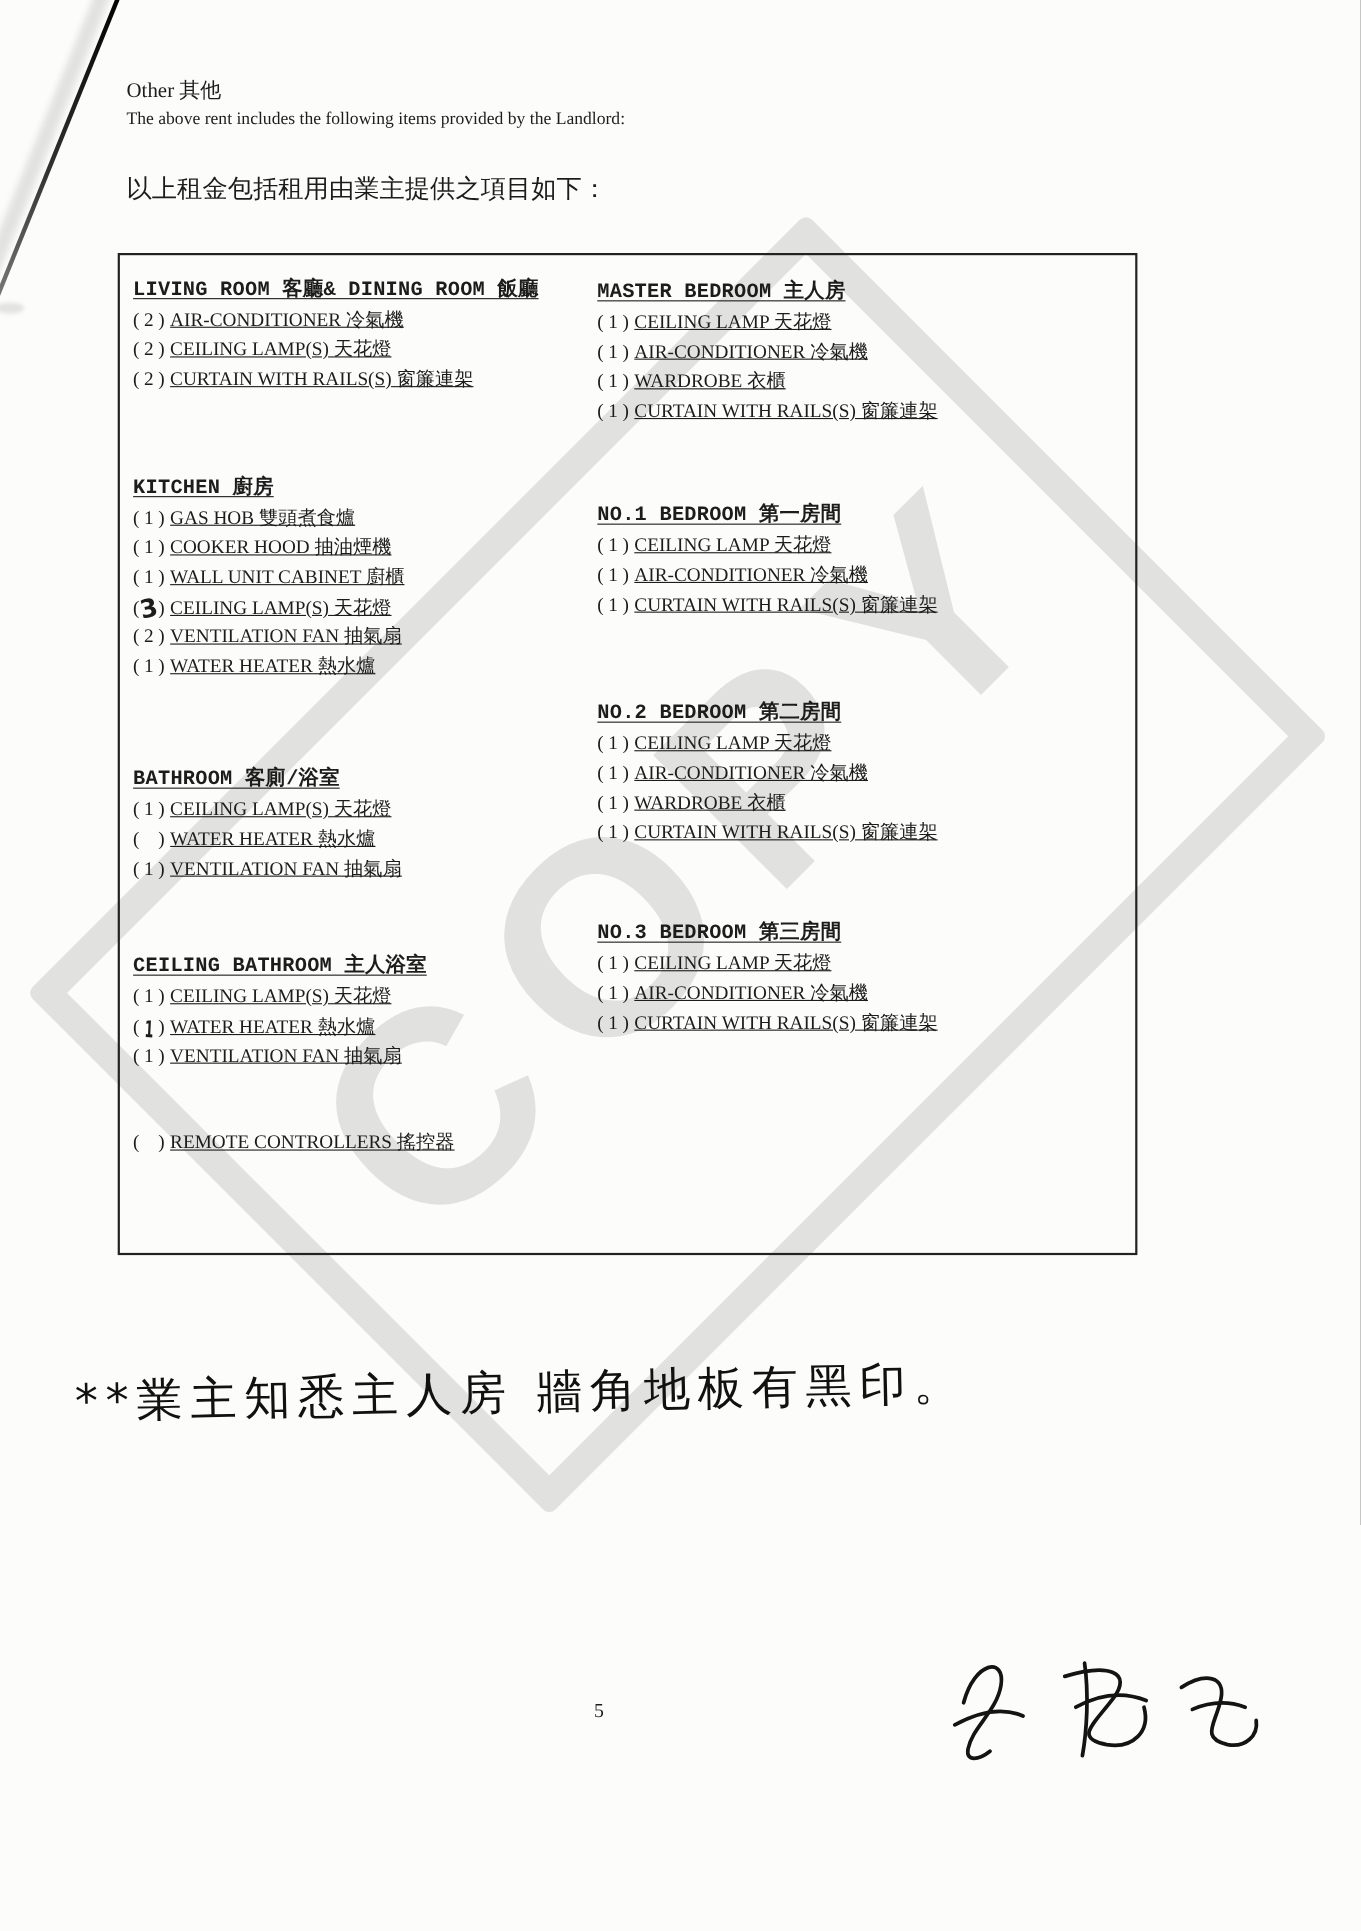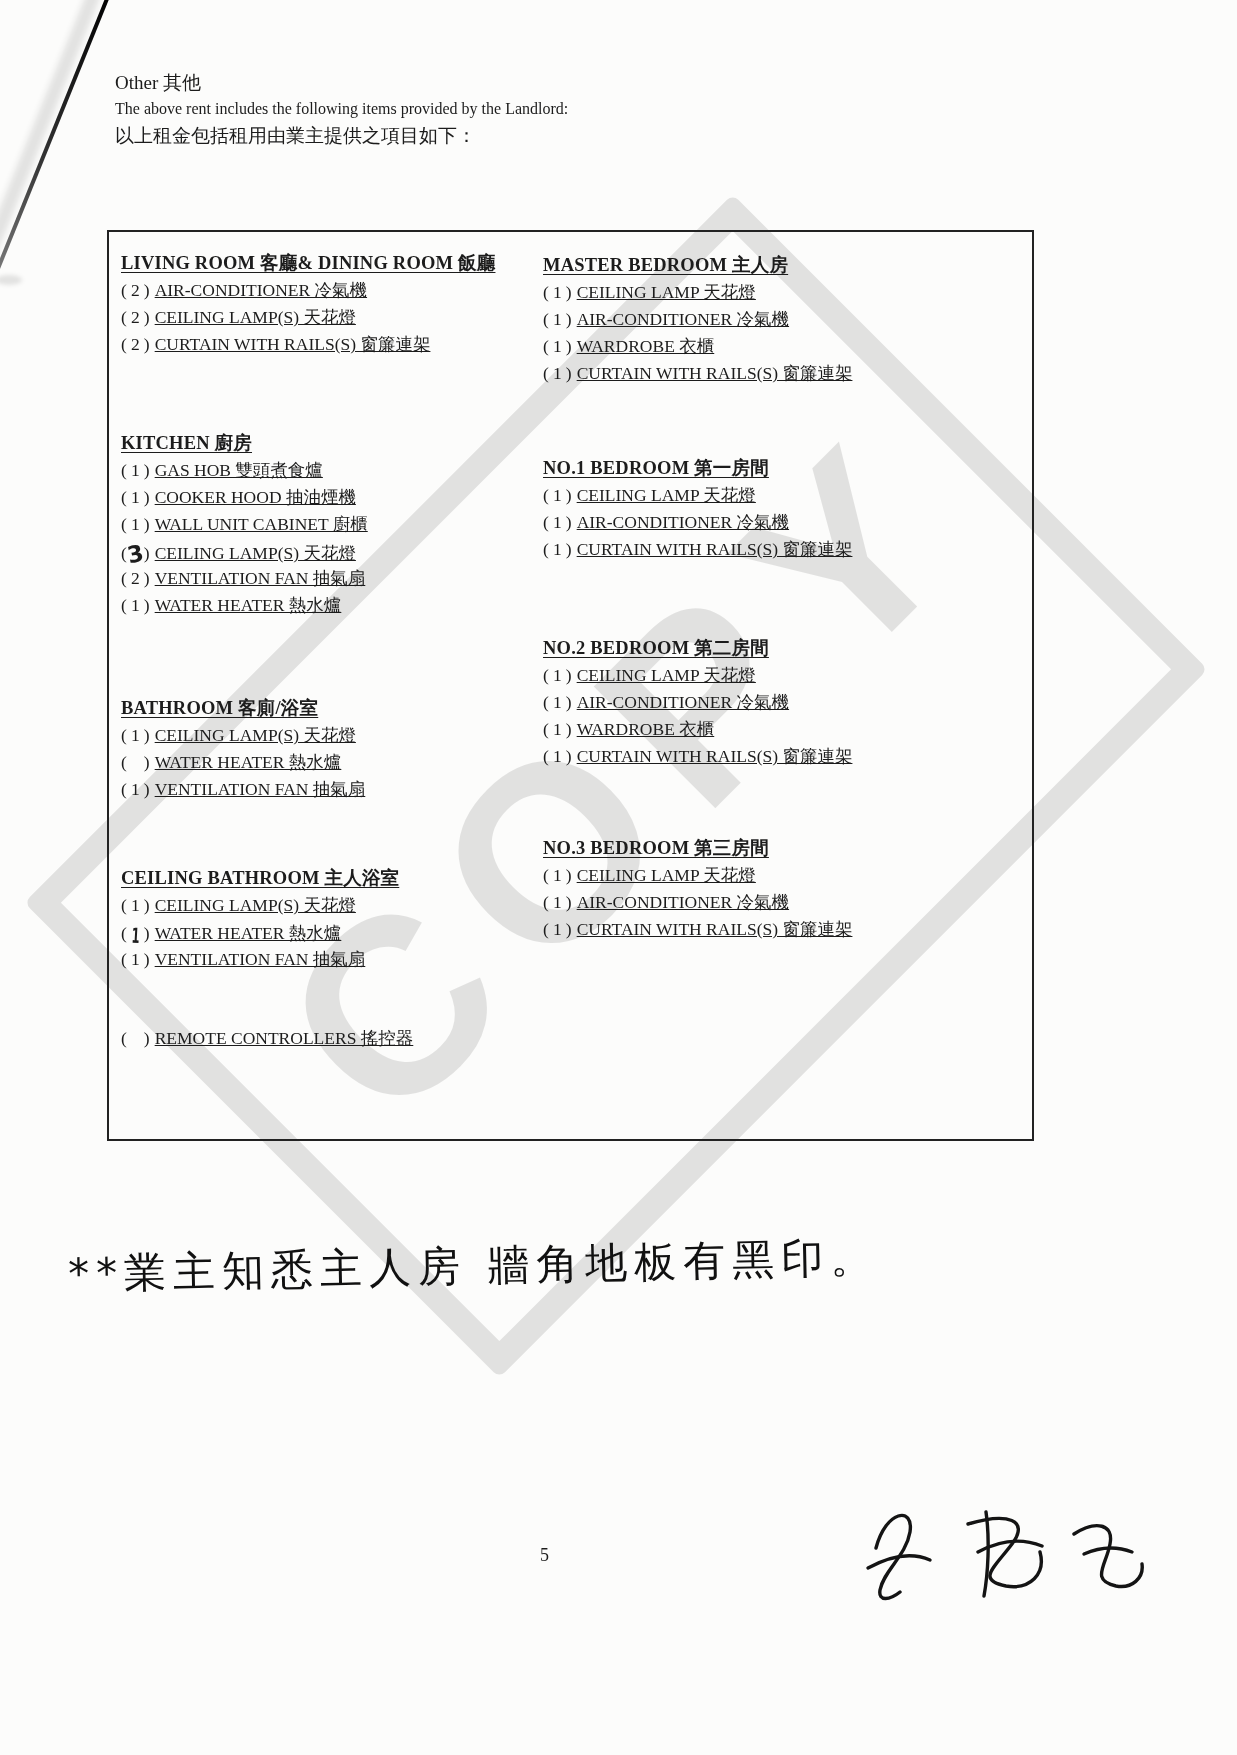--- a/index.html
+++ b/index.html
@@ -37,34 +37,35 @@
   }
   .watermark span{
     font-family:"Liberation Sans", sans-serif;
     font-size:250px;font-weight:bold;letter-spacing:34px;
     color:rgba(0,0,0,0.105);line-height:1;padding-left:34px;
   }
   
   .hdr{position:absolute;left:115px;top:70px;z-index:1;}
   .hdr .t1{font-size:19px;line-height:26px;}
   .hdr .t2{font-size:16px;line-height:26px;}
-  .hdr .t3{font-size:19px;line-height:28px;}
+  .hdr .t3{font-size:23px;line-height:28px;margin-top:36px;}
   
   .inv-box{
     position:absolute;left:107px;top:230px;width:923px;height:907px;
     border:2px solid #222;z-index:1;background:transparent;
   }
   .col{position:absolute;top:0;}
   .col-left{left:12px;width:430px;}
   .col-right{left:434px;width:480px;}
   .sect{position:absolute;white-space:nowrap;}
   .sect-heading{
     font-size:18.5px;font-weight:bold;line-height:27px;
     text-decoration:underline;text-underline-offset:3px;
     letter-spacing:0.2px;
+    font-family:Liberation Mono, monospace;
   }
   .item{font-size:17.5px;line-height:27px;height:27px;text-decoration:underline;}
   .item .paren{display:inline-block;}
   .item .qty{display:inline-block;width:17px;text-align:center;}
   .item .qty.hand{
     font-family:"DejaVu Sans", sans-serif;
     font-size:23px;font-weight:600;
     transform:rotate(-12deg);position:relative;top:3px;
   }
   .item .qty.hand.thin{

